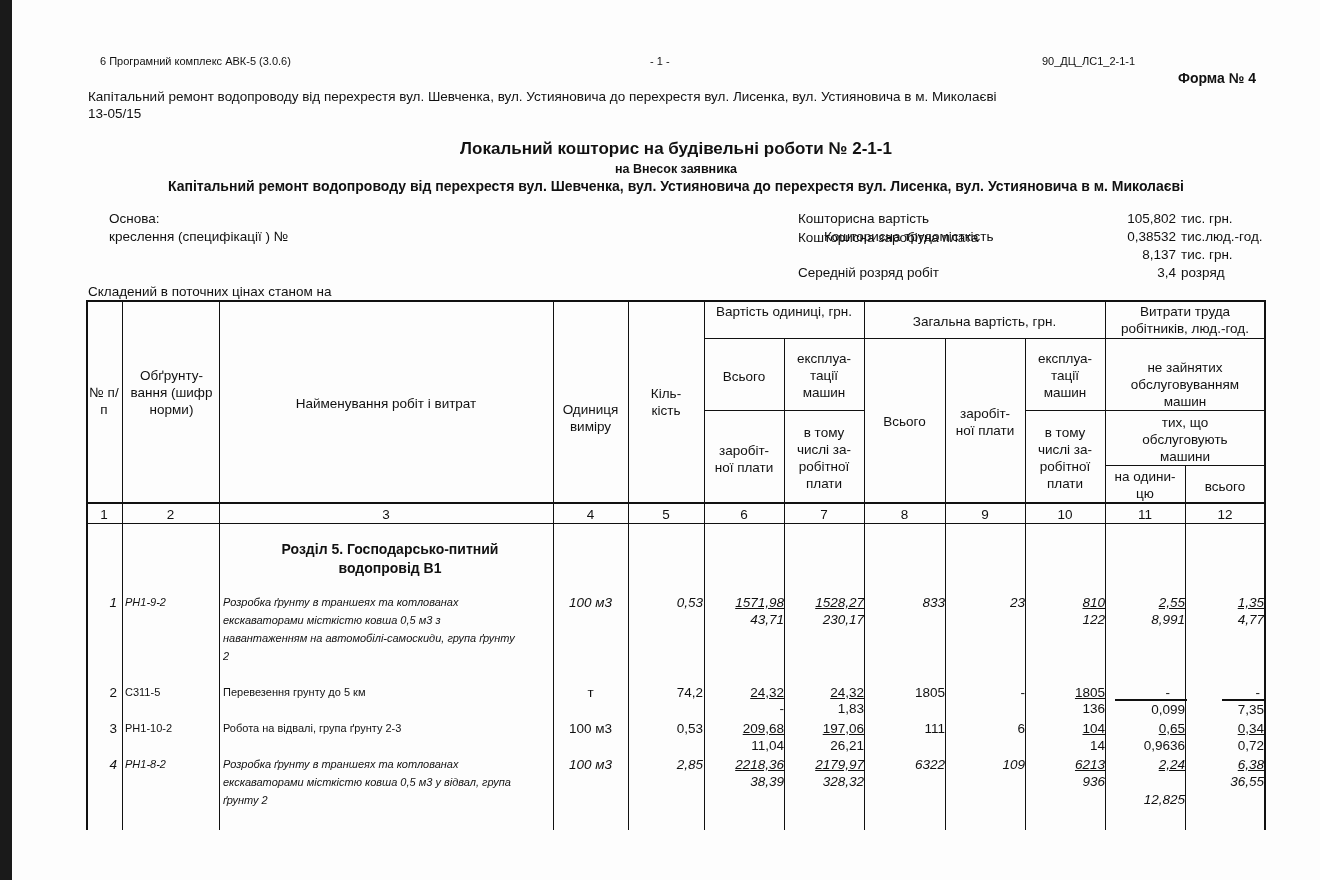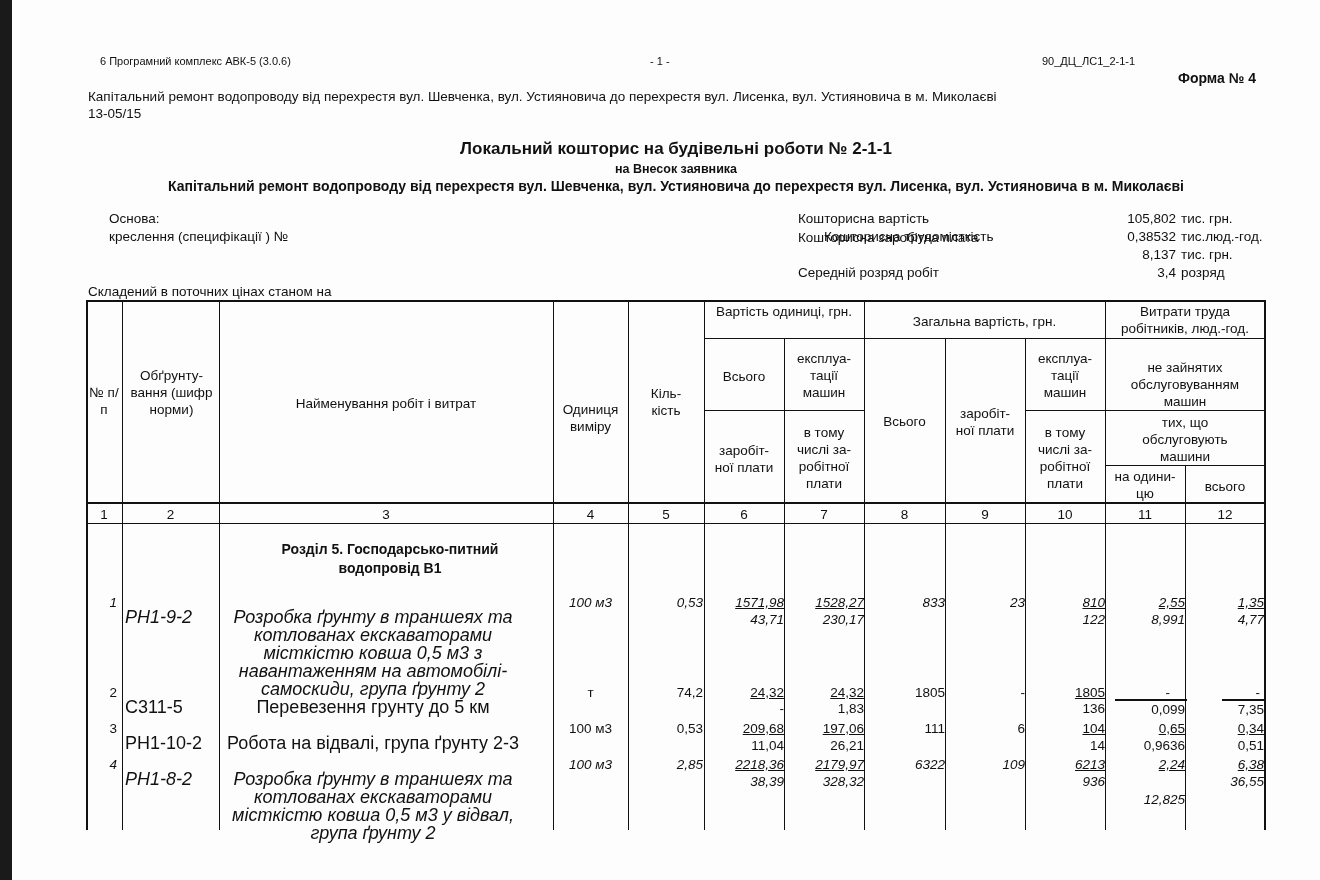--- a/index.html
+++ b/index.html
@@ -4,21 +4,21 @@
 <style>
   html, body { margin:0; padding:0; }
   body { width:1320px; height:880px; background:#1a1a1a; position:relative; overflow:hidden; font-family:"Liberation Sans", sans-serif; color:#111; }
   .page { position:absolute; left:12px; top:0; width:1308px; height:880px; background:#fdfdfd; }
   .abs { position:absolute; white-space:nowrap; }
   .hdr-small { font-size:11px; }
   .t13 { font-size:13.5px; }
   .bold { font-weight:bold; }
   .c { position:absolute; text-align:center; font-size:13.5px; line-height:17px; }
   .r { position:absolute; text-align:right; font-size:13.5px; line-height:17px; white-space:nowrap; }
-  .l { position:absolute; text-align:center; font-size:18px; line-height:18px;margin-top:15px; }
+  .l { position:absolute; text-align:left; font-size:11px; line-height:18px; }
   .it { font-style:italic; }
   .ul { text-decoration:underline;text-align:center; }
   .vl { position:absolute; background:#111; width:1px; }
   .hl { position:absolute; background:#111; height:1px; }
   .frac-line { position:absolute; background:#111; height:2px; }
 </style>
 </head>
 <body>
 
 <div class="page"></div>
@@ -173,21 +173,21 @@
     <div class="r" style="right:536px;top:737px;">11,04</div>
     <div class="r ul" style="right:456px;top:720px;">197,06</div>
     <div class="r" style="right:456px;top:737px;">26,21</div>
     <div class="r" style="right:375px;top:720px;">111</div>
     <div class="r" style="right:295px;top:720px;">6</div>
     <div class="r ul" style="right:215px;top:720px;">104</div>
     <div class="r" style="right:215px;top:737px;">14</div>
     <div class="r ul" style="right:135px;top:720px;">0,65</div>
     <div class="r" style="right:135px;top:737px;">0,9636</div>
     <div class="r ul" style="right:56px;top:720px;">0,34</div>
-    <div class="r" style="right:56px;top:737px;">0,51</div>
+    <div class="r" style="right:56px;top:737px;">0,72</div>
   </div>
 
   <div>
     <div class="r it" style="right:1203px;top:756px;">4</div>
     <div class="l it" style="left: 125px; top: 755px; white-space: normal;">РН1-8-2</div>
     <div class="l it" style="left: 223px; top: 755px; width: 300px; white-space: normal;">Розробка ґрунту в траншеях та котлованах екскаваторами місткістю ковша 0,5 м3 у відвал, група ґрунту 2</div>
     <div class="c it" style="left: 553px; width: 75px; top: 756px; white-space: normal;">100 м3</div>
     <div class="r it" style="right:617px;top:756px;">2,85</div>
     <div class="r it ul" style="right:536px;top:756px;">2218,36</div>
     <div class="r it" style="right:536px;top:773px;">38,39</div>

